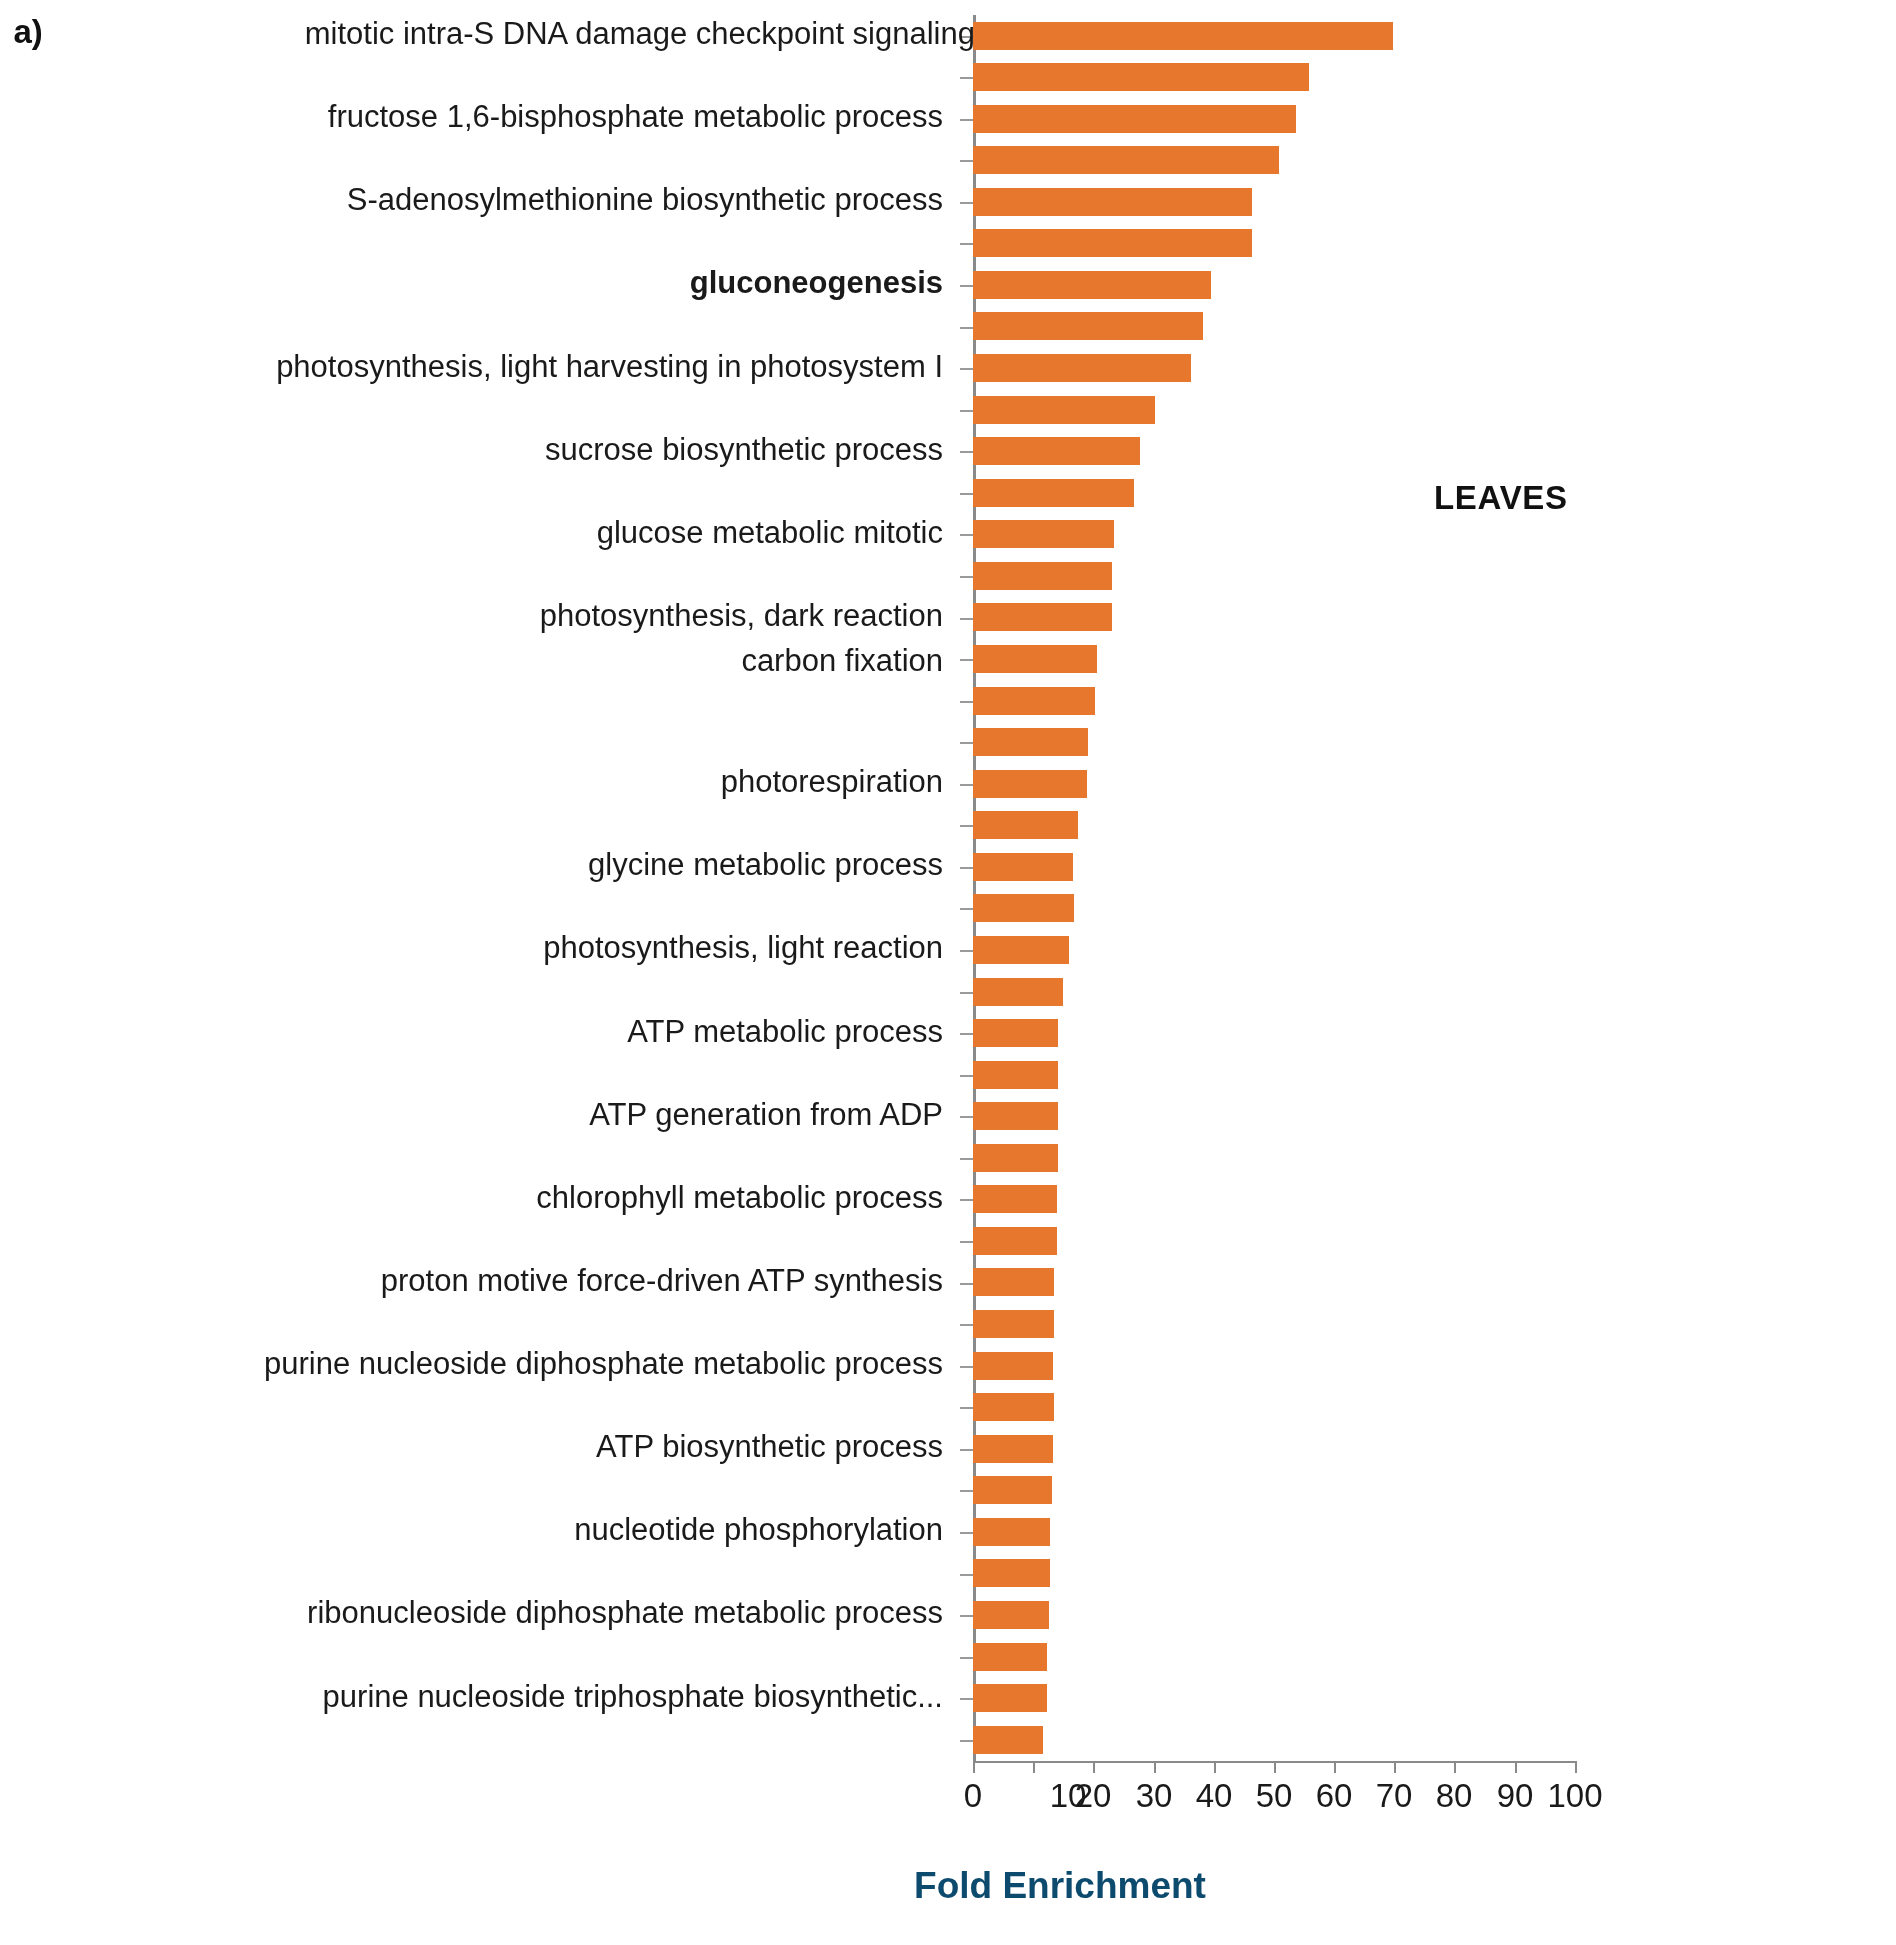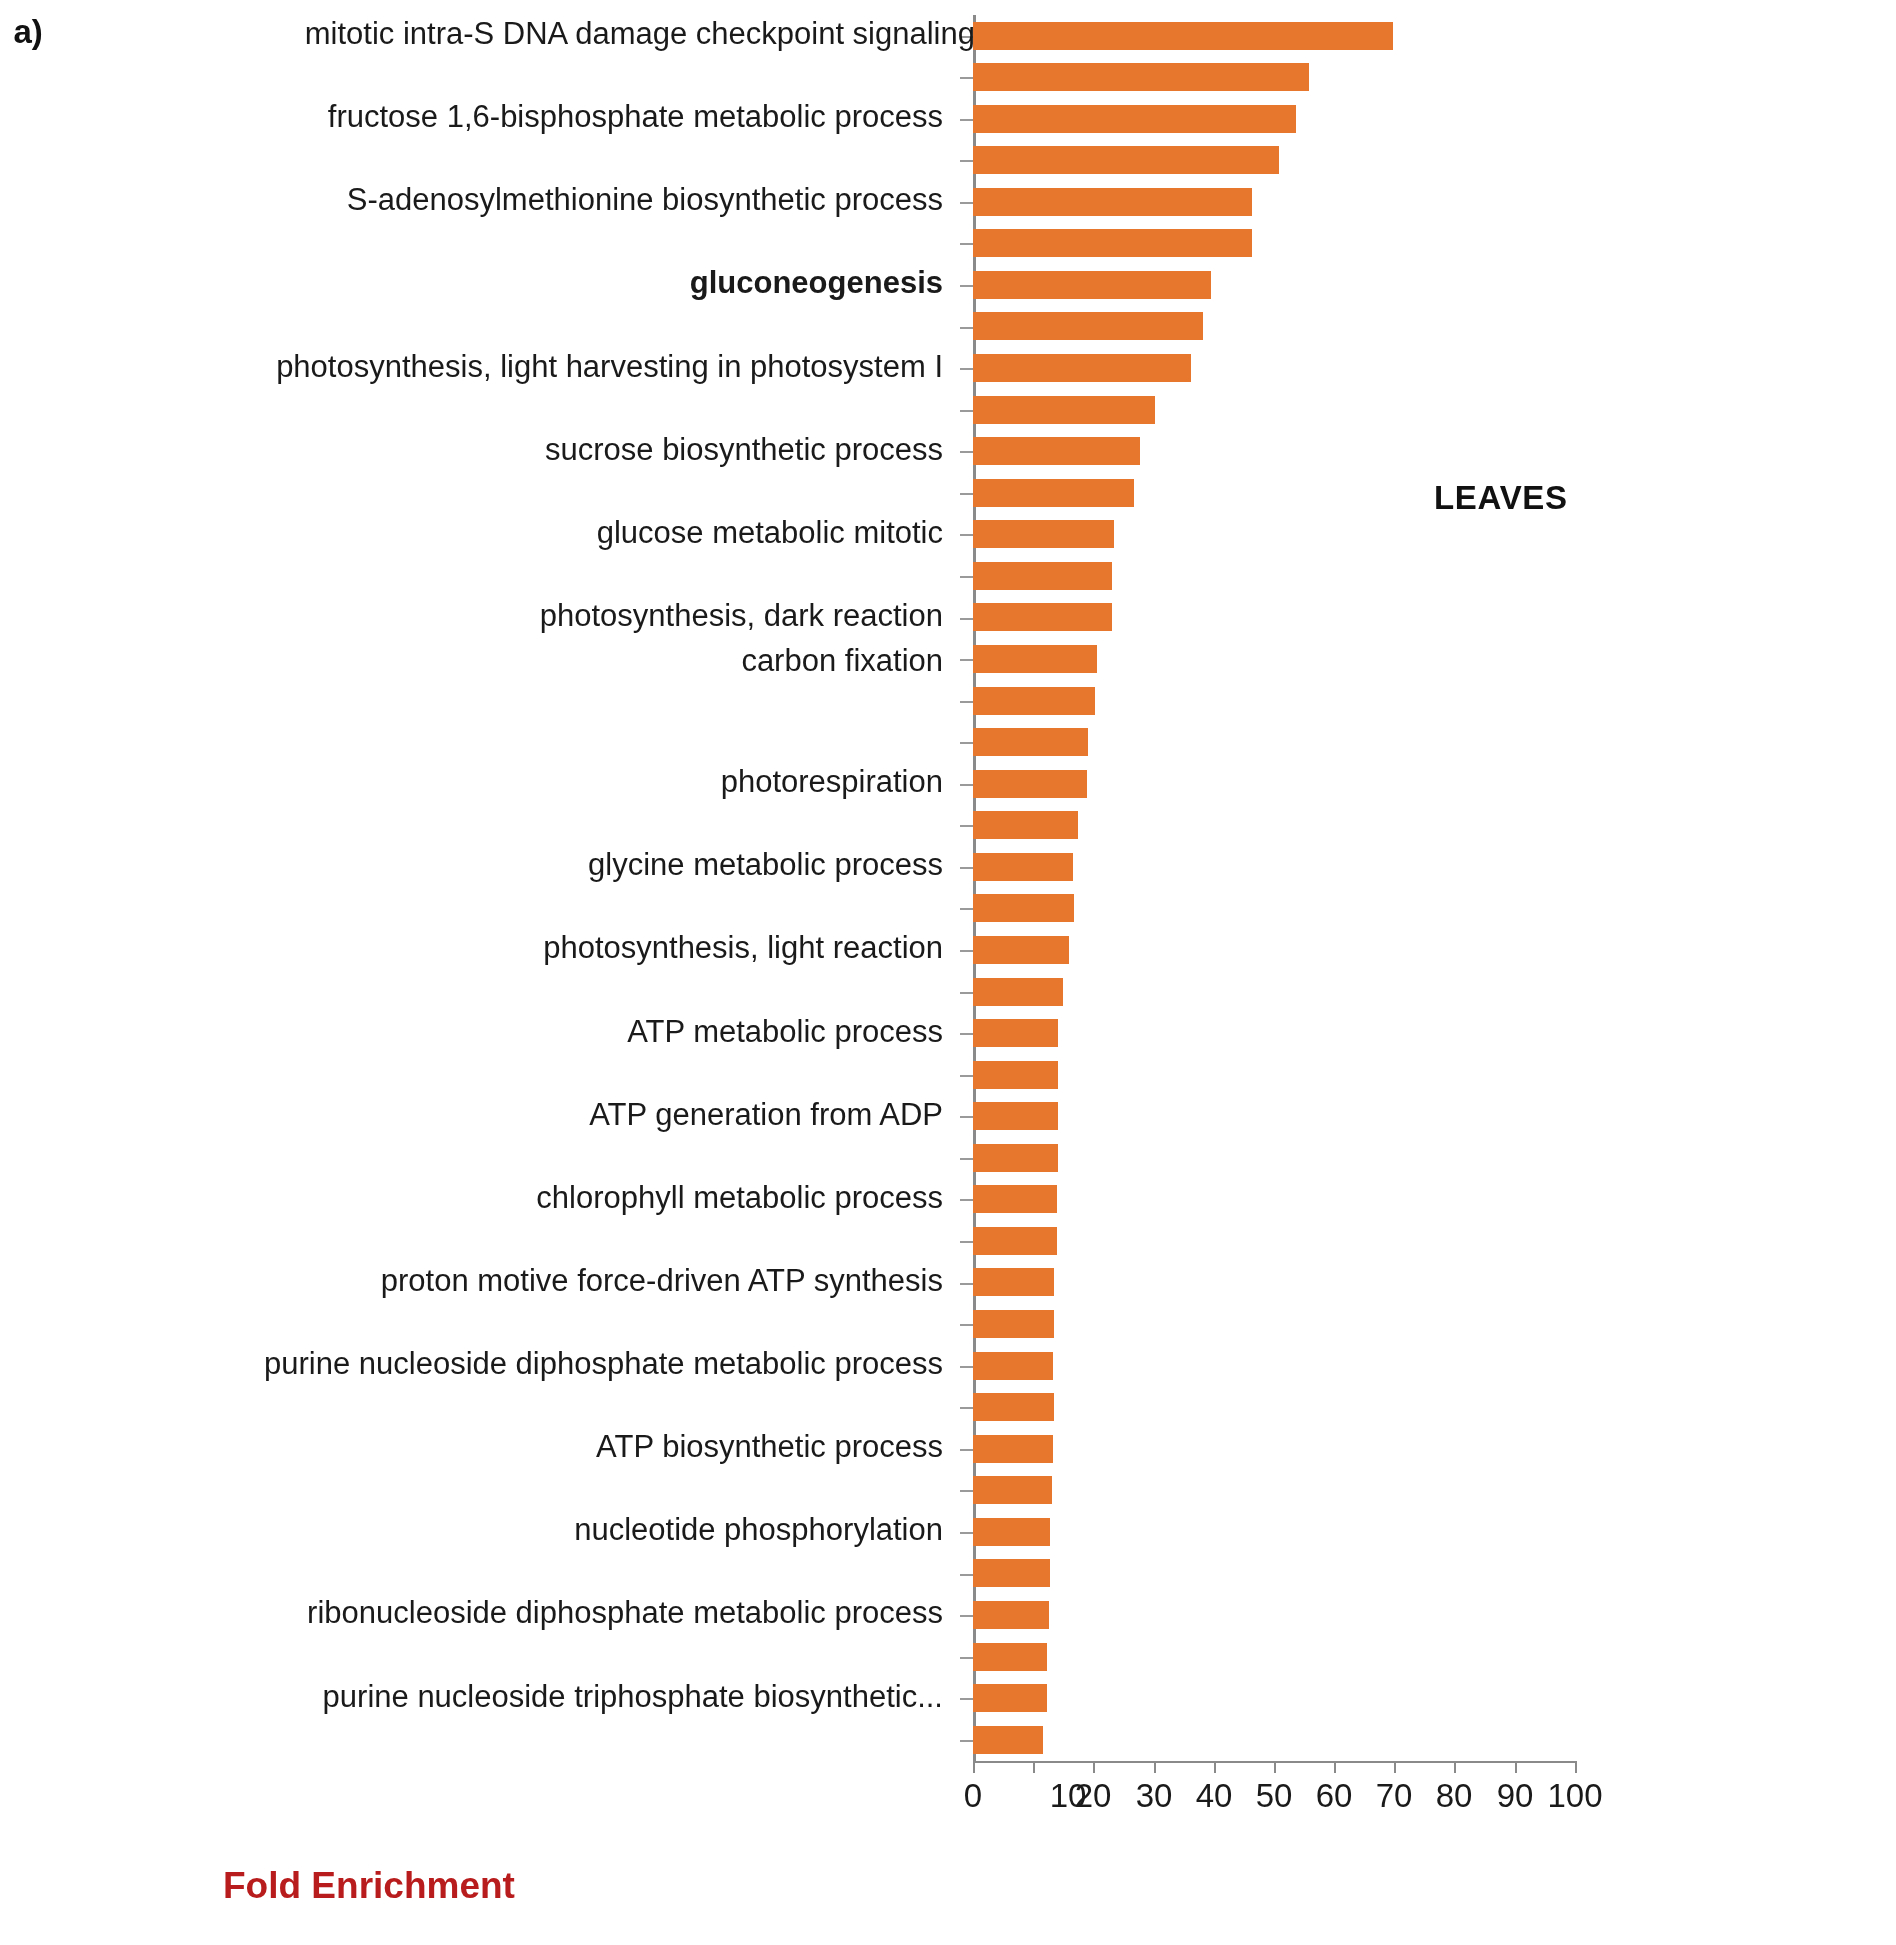--- a/index.html
+++ b/index.html
@@ -108,23 +108,24 @@
     font-size: 33px;
     font-weight: bold;
     letter-spacing: 0.7px;
     color: #111;
   }
   #axis-title {
     position: absolute;
     left: 0;
     top: 1865px;
     width: 1897px;
+    text-align: center;
     font-size: 37px;
     font-weight: bold;
-    color: #b91c1c;
+    color: #0c4a6e;
   }
   #axis-title-inner {
     display: inline-block;
     margin-left: 223px;
   }
 </style>
 </head>
 <body>
 
 <div id="page">

